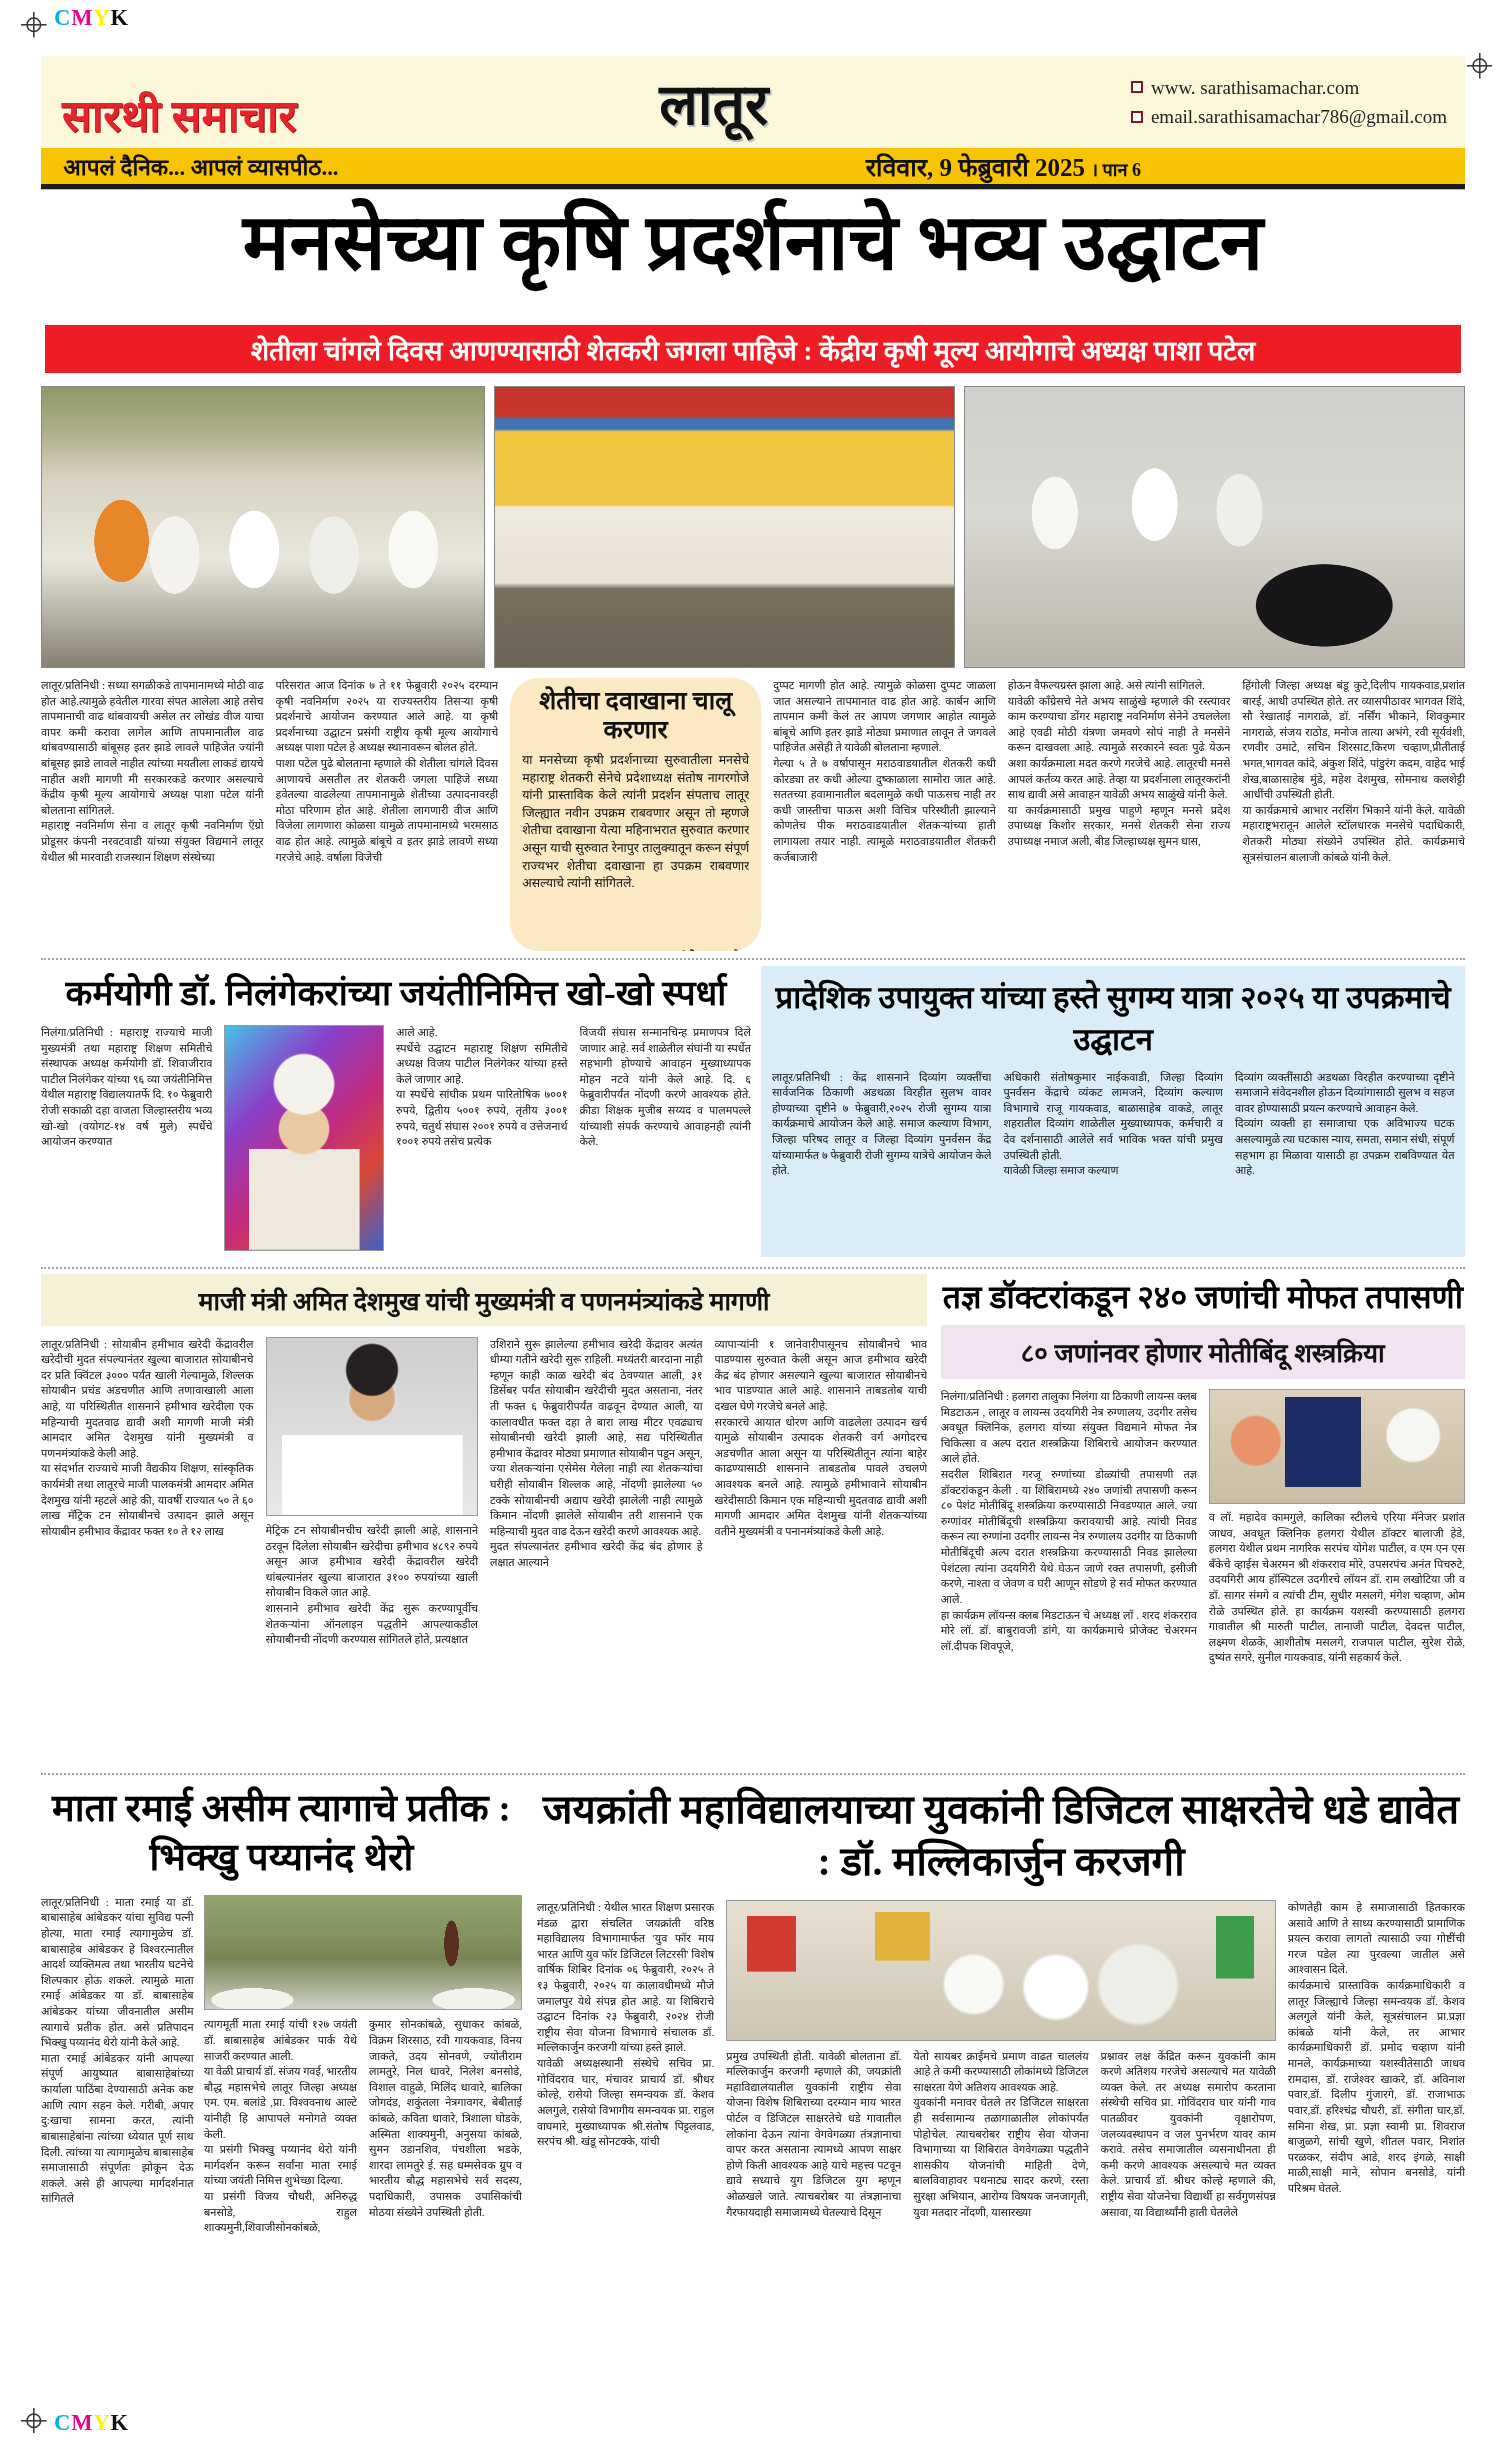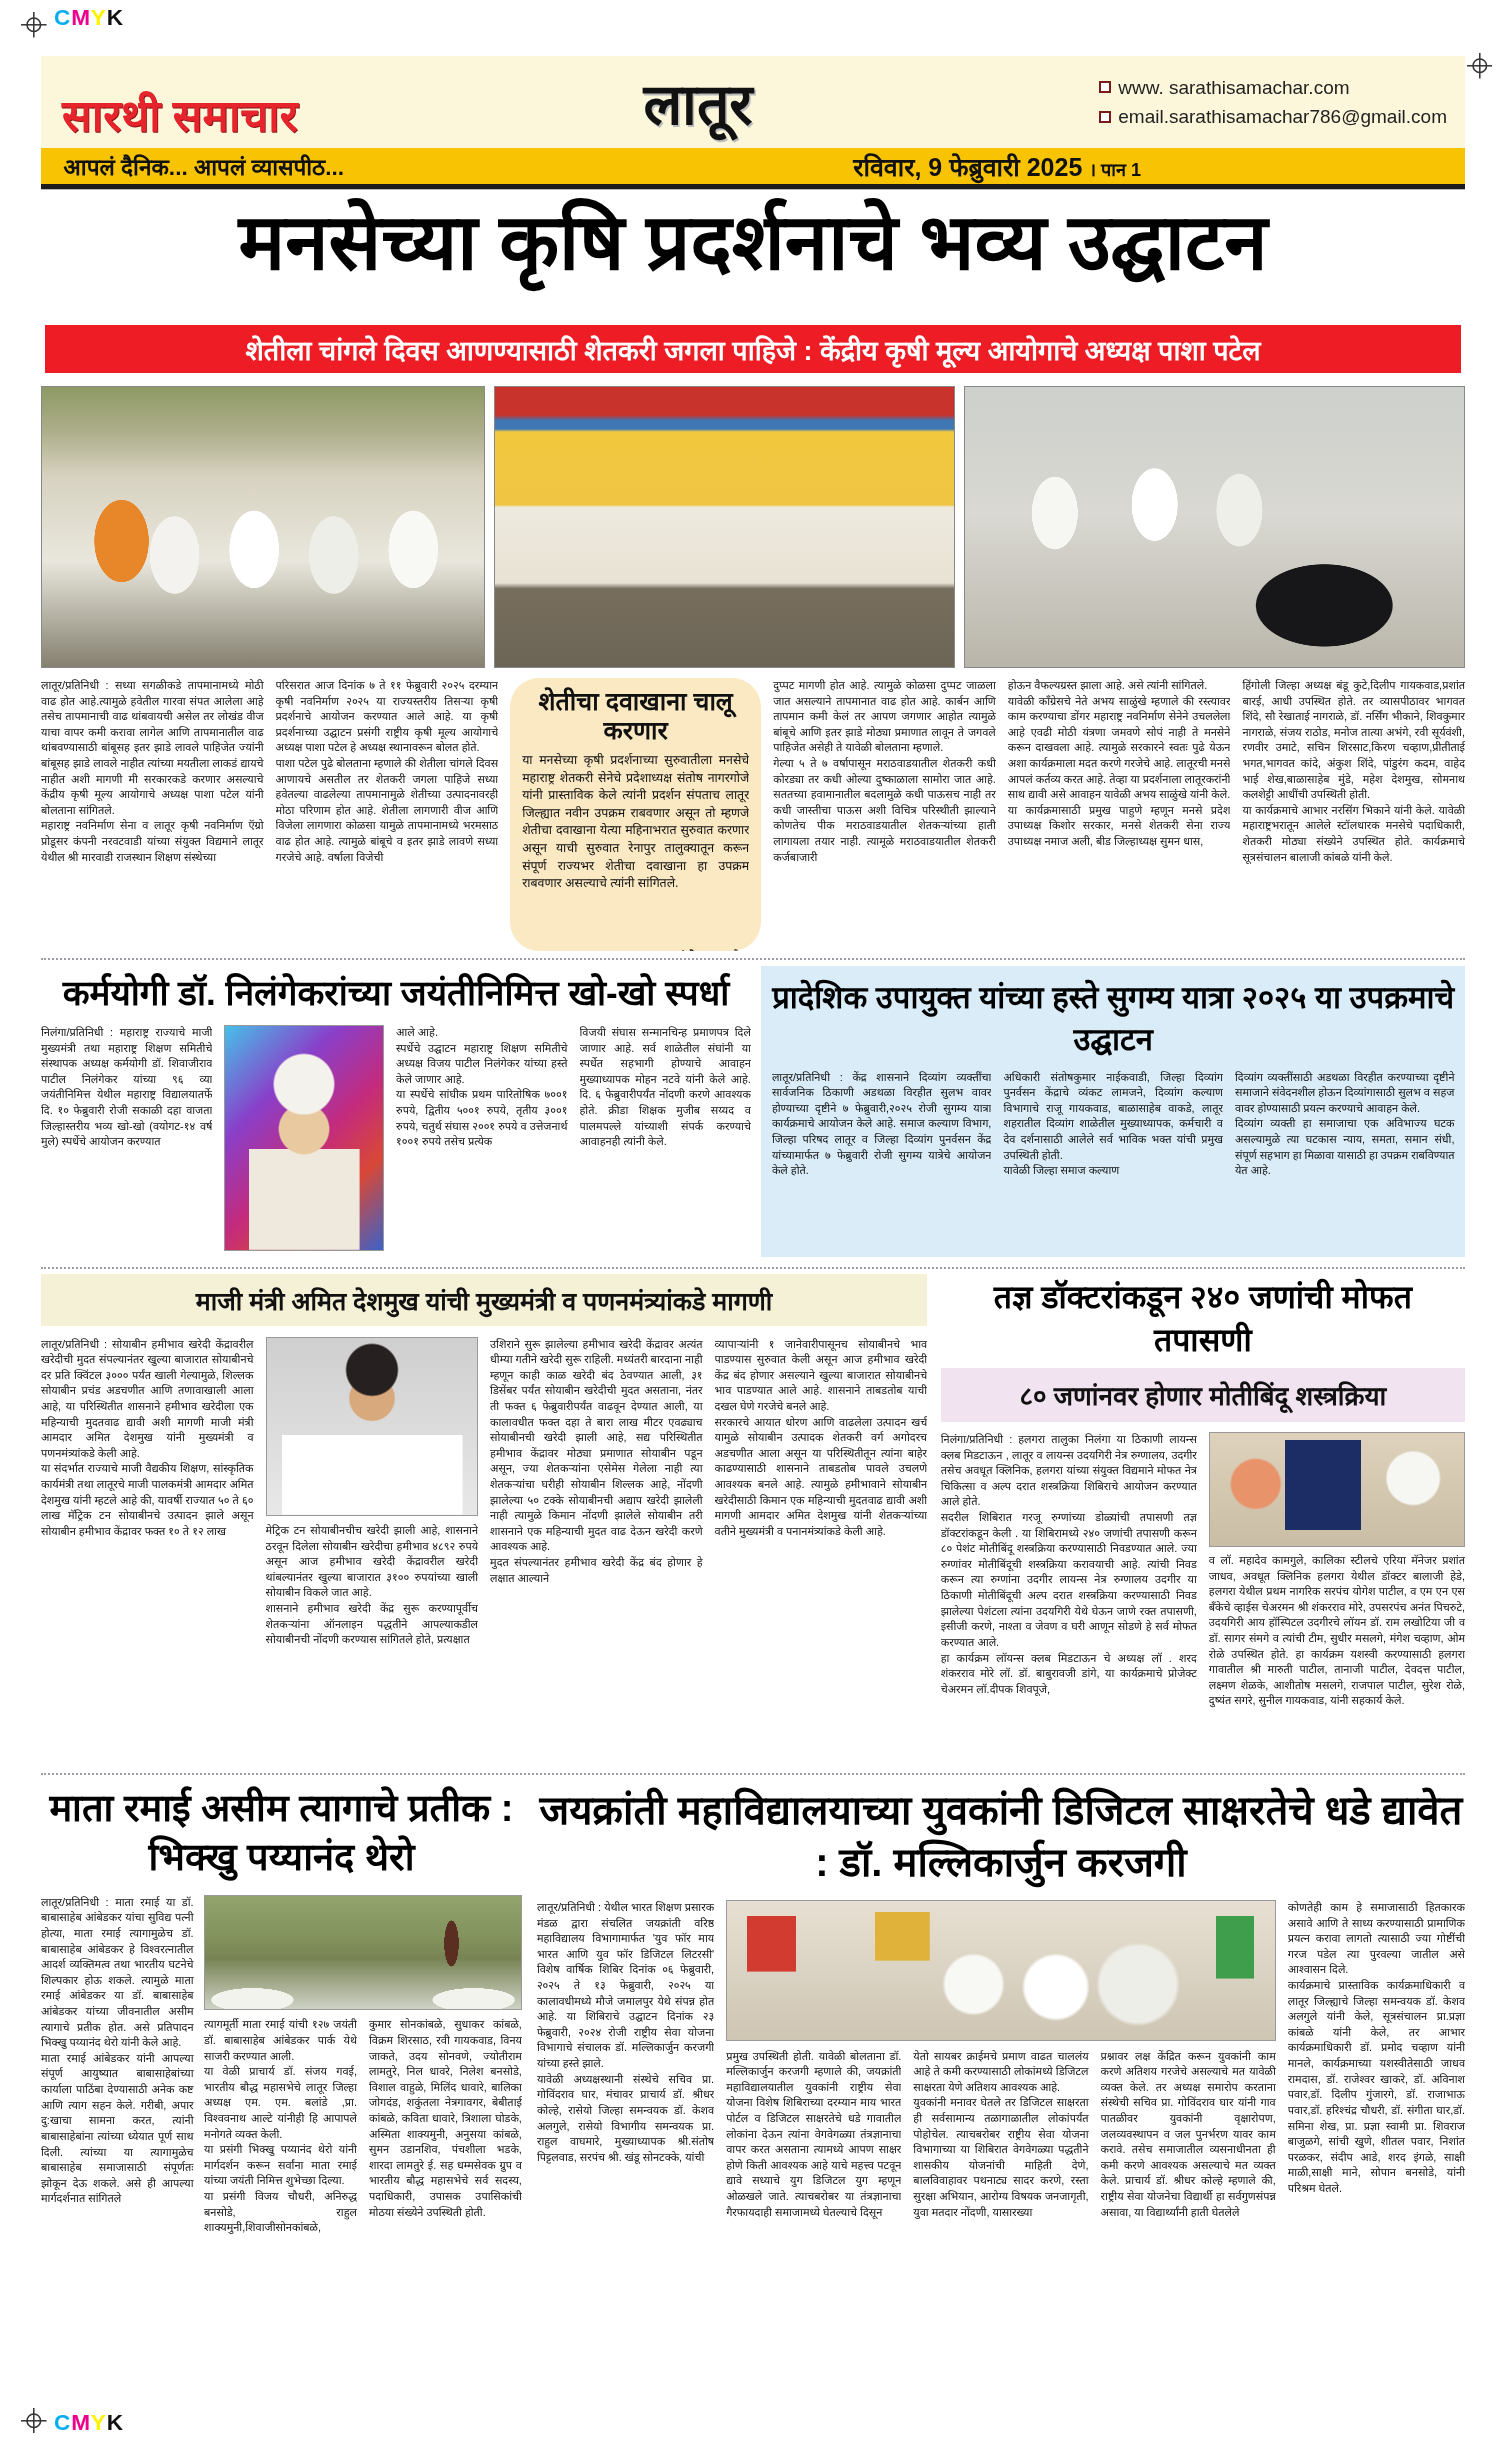--- a/index.html
+++ b/index.html
@@ -1,17 +1,17 @@
 <!DOCTYPE html>
 <html style="font-size:12px"><head>
 <meta charset="utf-8">
 <style>
   html,body { margin:0; padding:0; background:#ffffff; }
   .page { position:relative; width:1506px; height:2450px; background:#ffffff; overflow:hidden;
-          font-family:Liberation Sans, sans-serif; color:#111; }
+          font-family:Liberation Serif, serif; color:#111; }
 
   
   .regmark { position:absolute; width:25.6px; height:25.6px; }
   .regmark svg { display:block; }
   .cmyk { position:absolute; font-weight:bold; font-size:22.6px; letter-spacing:0.8px; }
   .cmyk .c{color:#00aeef}.cmyk .m{color:#ec008c}.cmyk .y{color:#fff200}.cmyk .k{color:#111}
 
   
   .header-top { position:absolute; left:41px; right:41px; top:56px; height:92px;
                 background:#fcf7da; display:flex; align-items:center; }
@@ -182,21 +182,21 @@
         </div>
       <div class="row">
           <span class="sq"></span>
           <span>email.sarathisamachar786@gmail.com</span>
         </div>
     </div>
   </div>
   <div class="header-bar">
     <div class="tagline">आपलं दैनिक... आपलं व्यासपीठ...</div>
     <div class="dateline">
-      <span>रविवार, 9 फेब्रुवारी 2025</span> <span class="pageno">। पान 1</span>
+      <span>रविवार, 9 फेब्रुवारी 2025</span> <span class="pageno">। पान 6</span>
     </div>
   </div>
 
   <div class="lead-head">मनसेच्या कृषि प्रदर्शनाचे भव्य उद्घाटन</div>
   <div class="lead-sub">शेतीला चांगले दिवस आणण्यासाठी शेतकरी जगला पाहिजे : केंद्रीय कृषी मूल्य आयोगाचे अध्यक्ष पाशा पटेल</div>
 
   <div class="photorow">
     <div class="photo ph1"></div>
     <div class="photo ph2"></div>
     <div class="photo ph3"></div>

